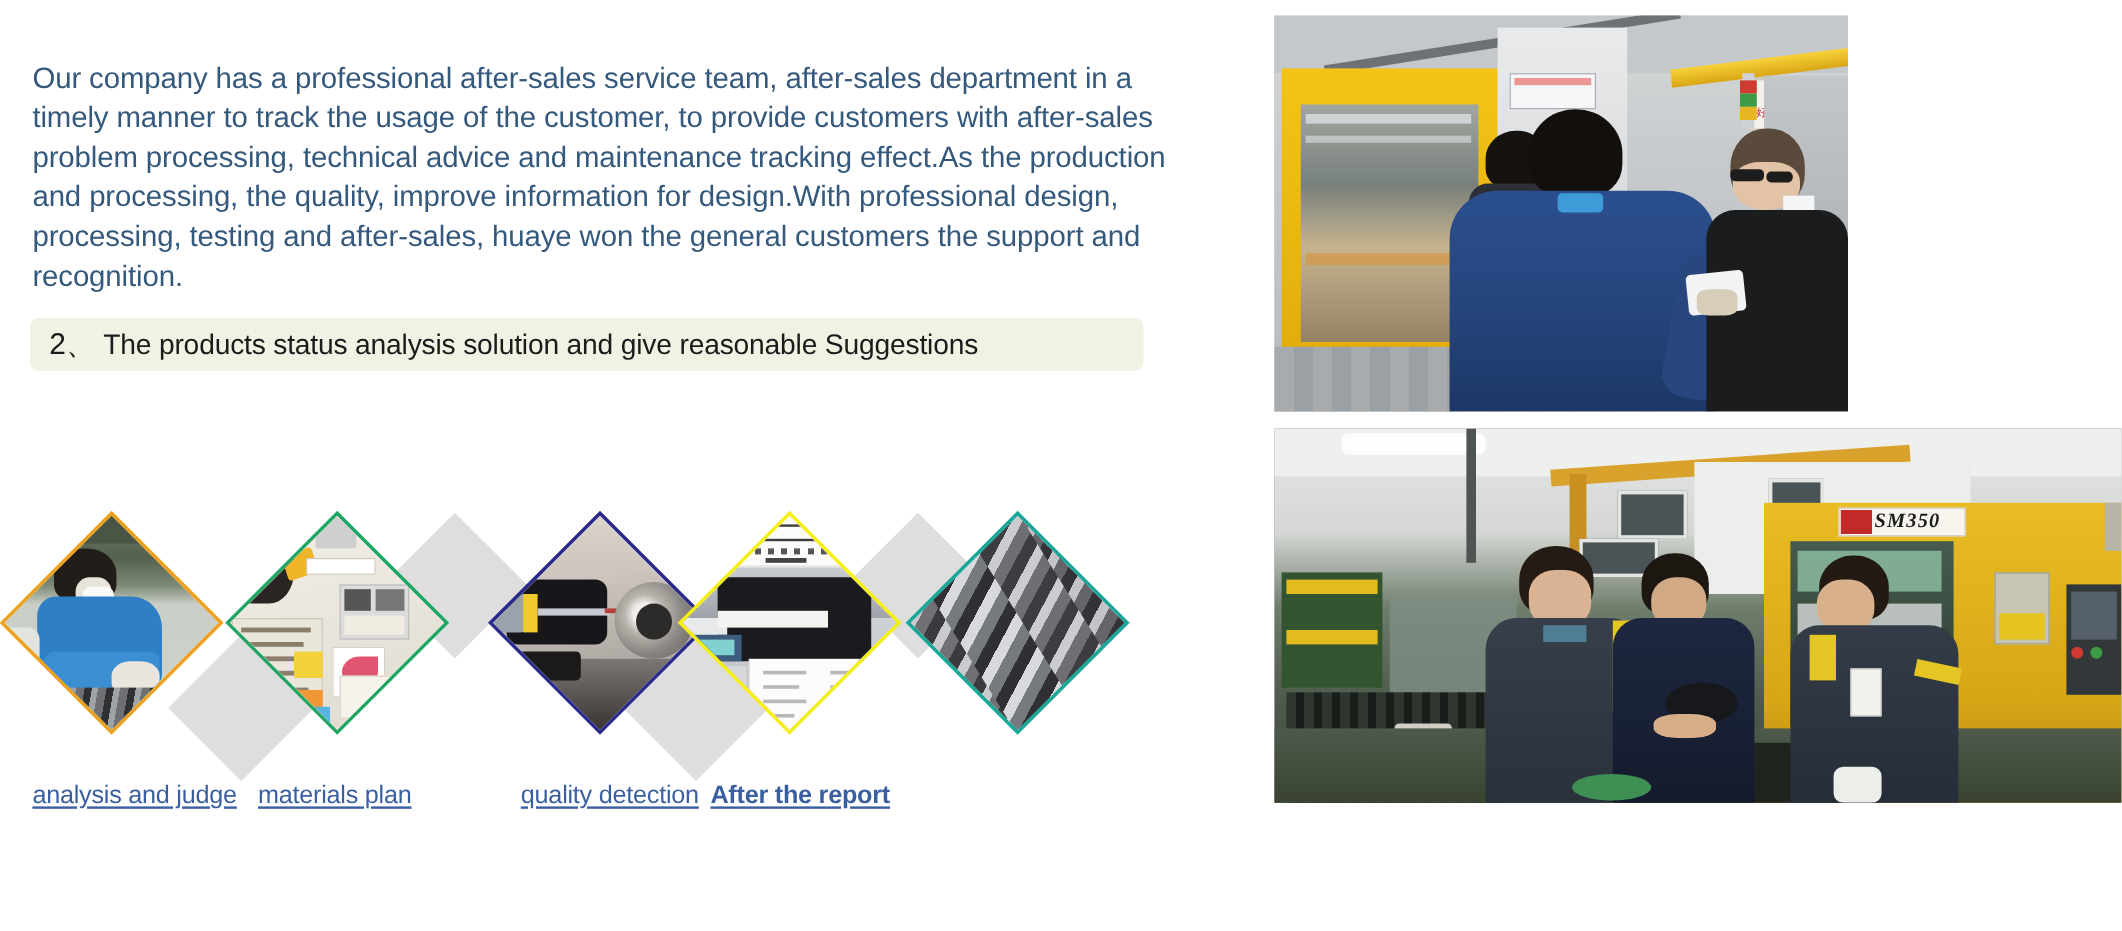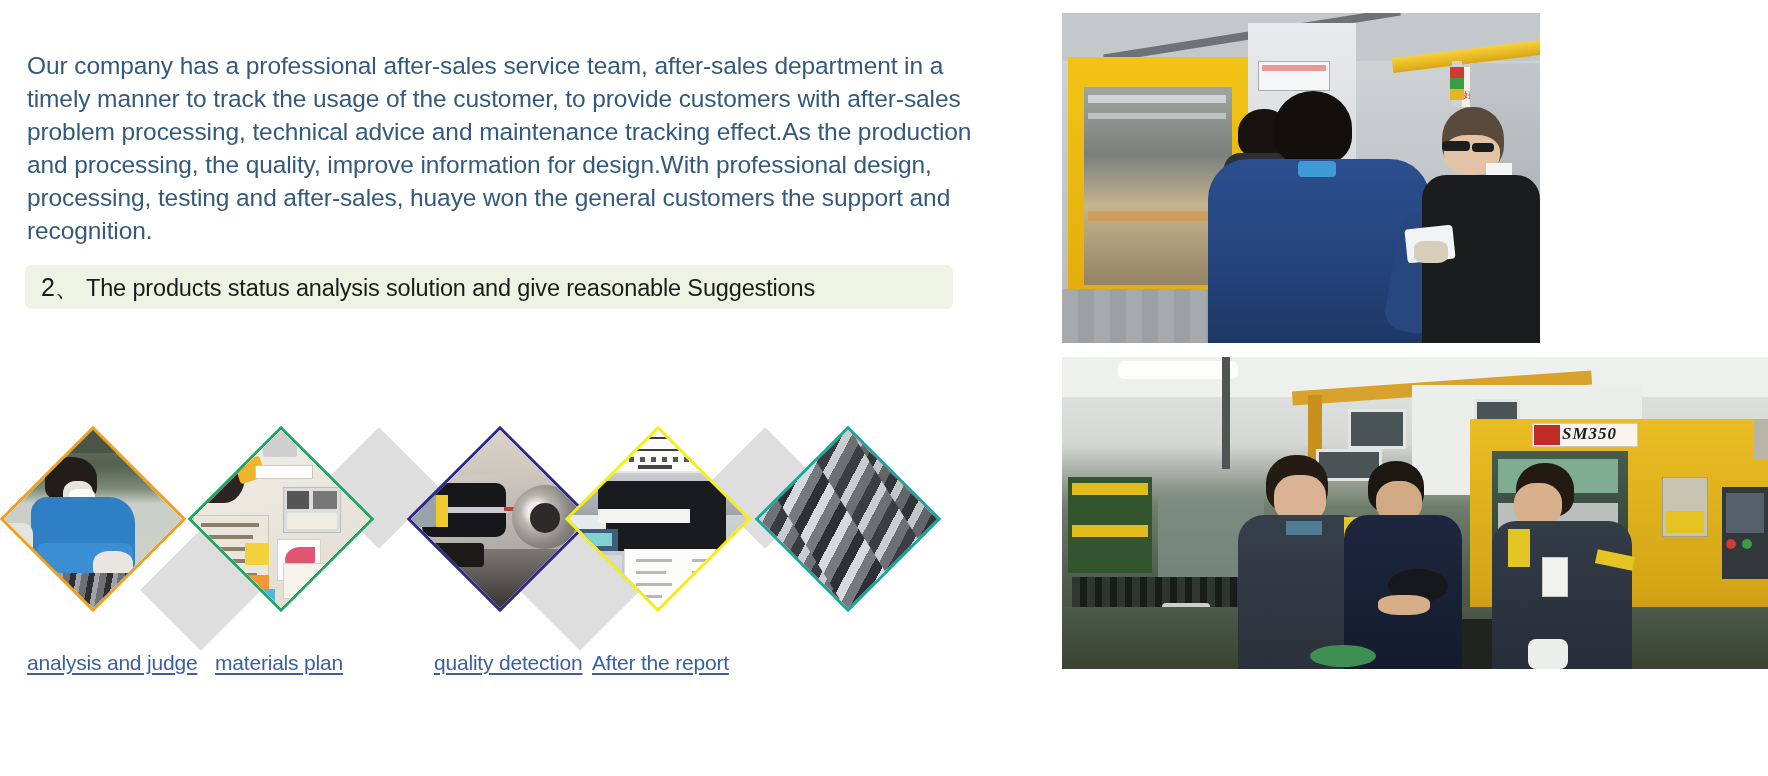--- a/index.html
+++ b/index.html
@@ -185,21 +185,21 @@
                  border-radius:50%;"></div>
             <div class="ph" style="left:126px; top:80px; width:30px; height:30px; background:#2d2b29; border-radius:50%;"></div>
             <div class="ph" style="left:0px; top:126px; width:192px; height:66px; background:
                  linear-gradient(180deg,#7b7874 0%,#4e4b48 60%,#2e2c2a 100%);"></div>
             <div class="ph" style="left:24px; top:120px; width:56px; height:24px; background:#1b1a19; border-radius:4px;"></div>
           </div>
         </div>
         <div class="caption">quality detection</div>
       </div>
 
-      <div class="diamond-cell" style="left:592px;">
+      <div class="diamond-cell" style="left:592px;font-weight:bold;">
         <div class="diamond" style="left:0px; border-color:#f7ee12;">
           <div class="photo" style="background:
                linear-gradient(180deg,#f5f4f2 0%,#e9e8e6 24%,#cfd2d6 44%,#b9bdc2 100%);">
 
             <div class="ph" style="left:0; top:0; width:192px; height:48px; background:#fbfbfa;"></div>
             <div class="ph" style="left:34px; top:14px; width:120px; height:2px; background:#3d3d3d;"></div>
             <div class="ph" style="left:34px; top:26px; width:120px; height:2px; background:#3d3d3d;"></div>
             <div class="ph" style="left:70px; top:9px; width:5px; height:5px; background:#c0392b; border-radius:50%;"></div>
             <div class="ph" style="left:102px; top:9px; width:5px; height:5px; background:#c0392b; border-radius:50%;"></div>
             <div class="ph" style="left:34px; top:34px; width:118px; height:5px; background:

